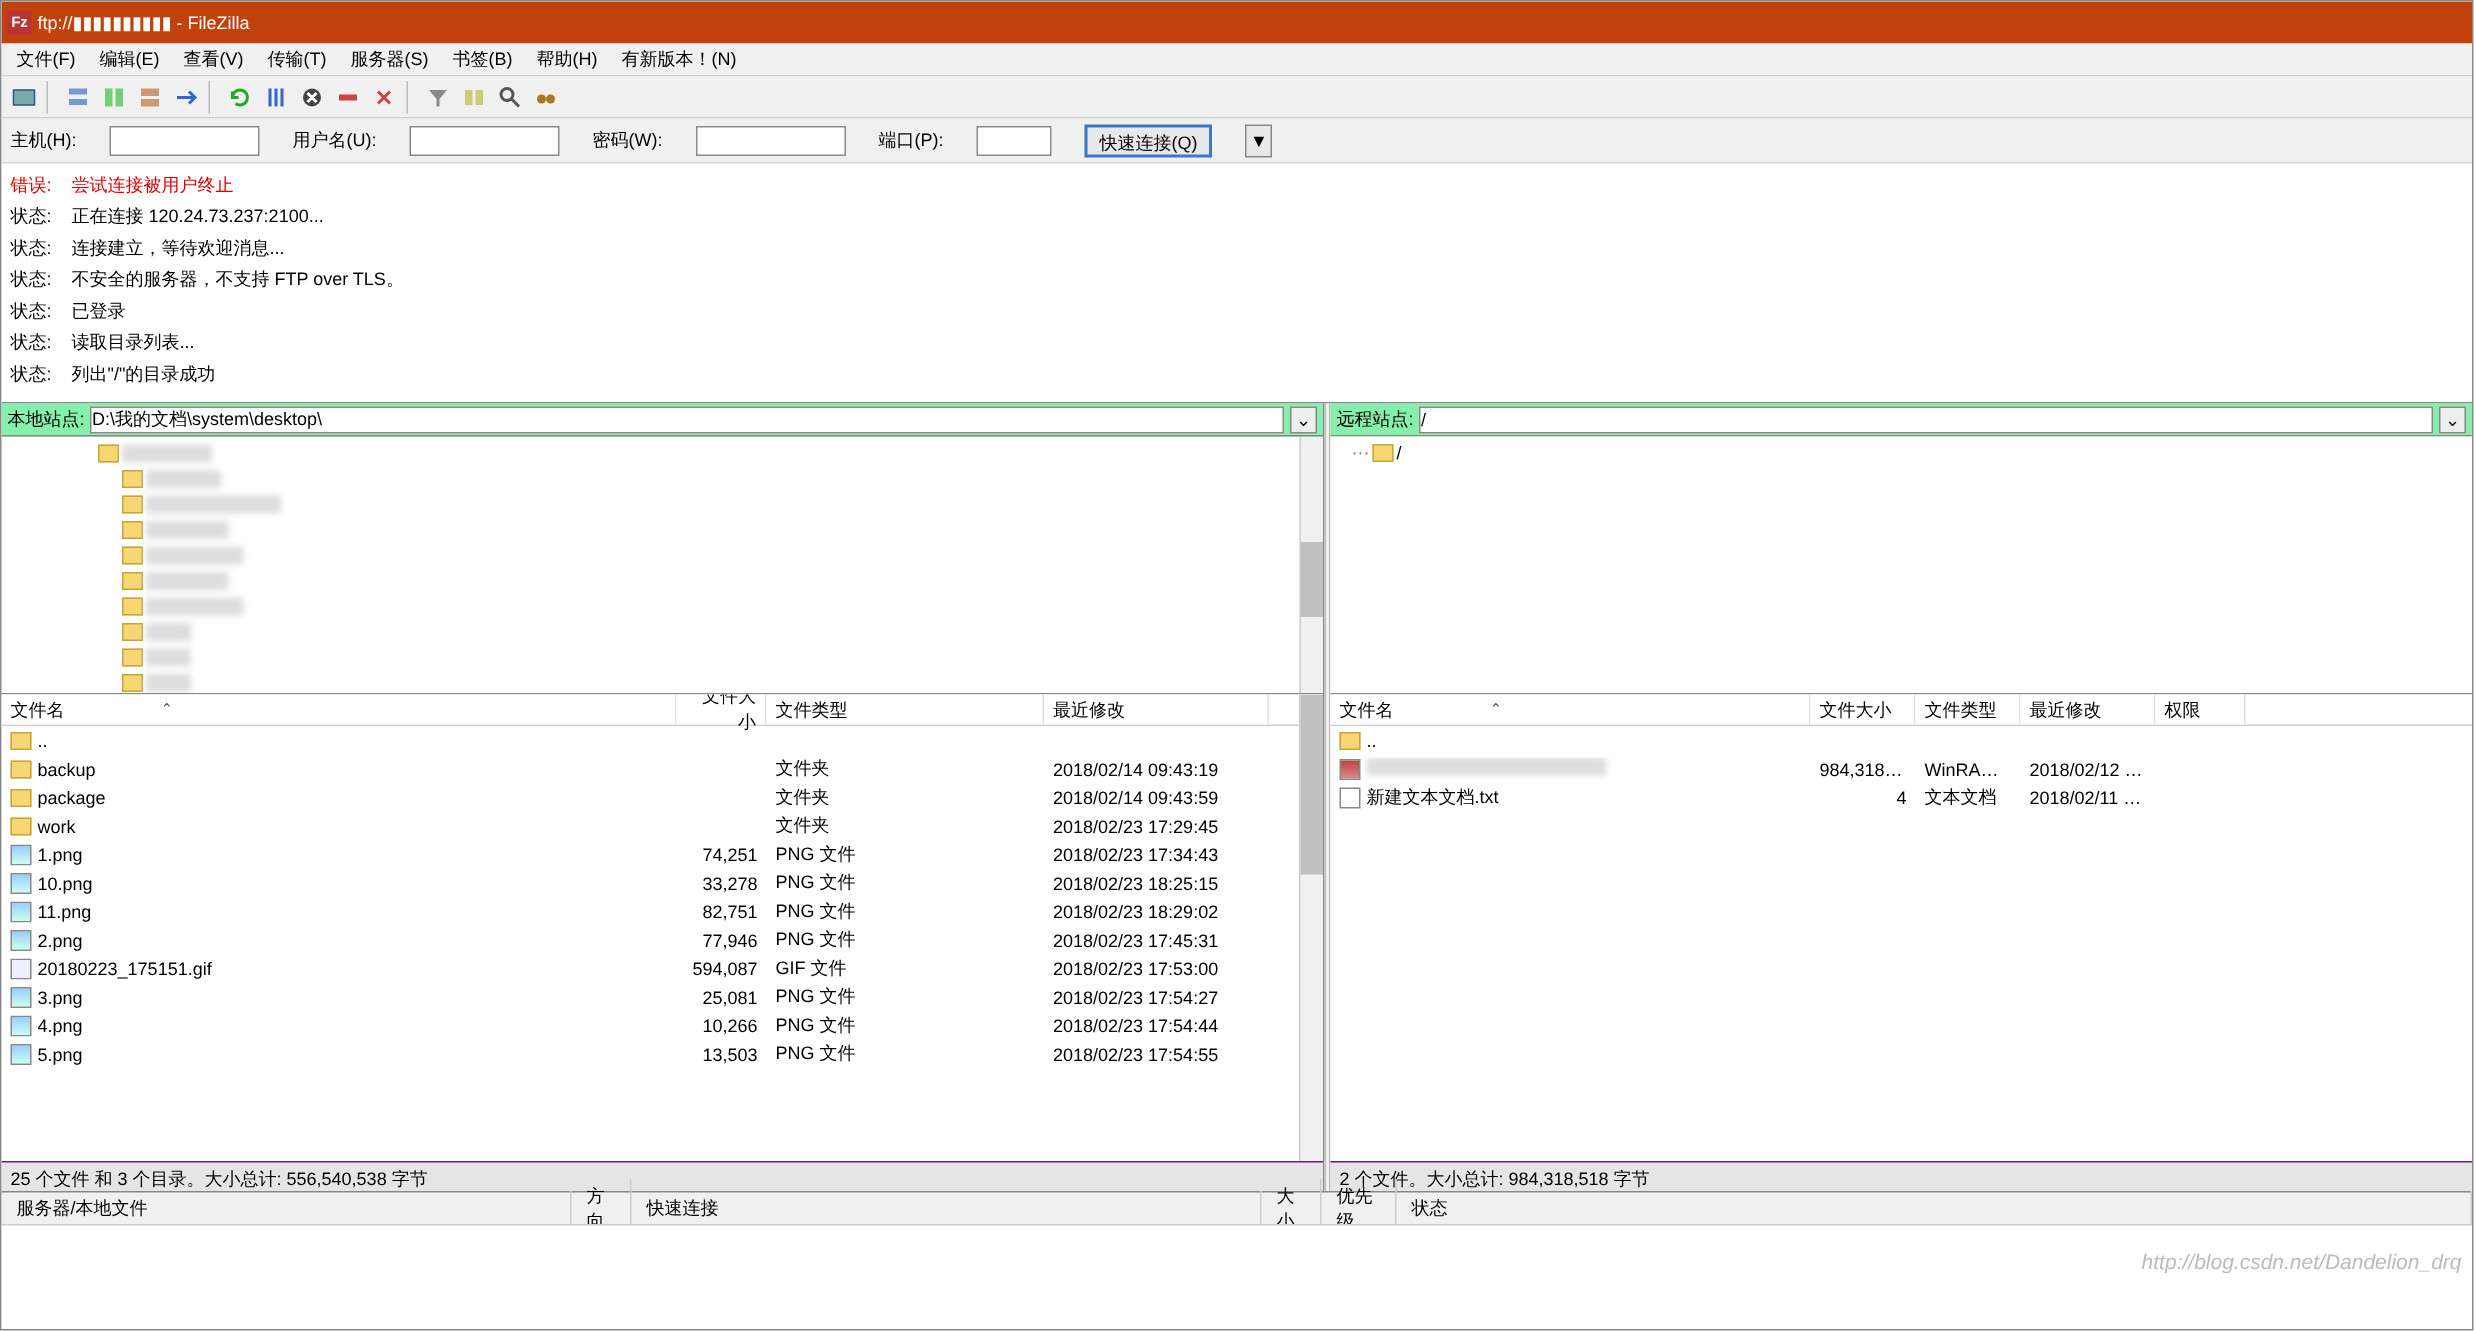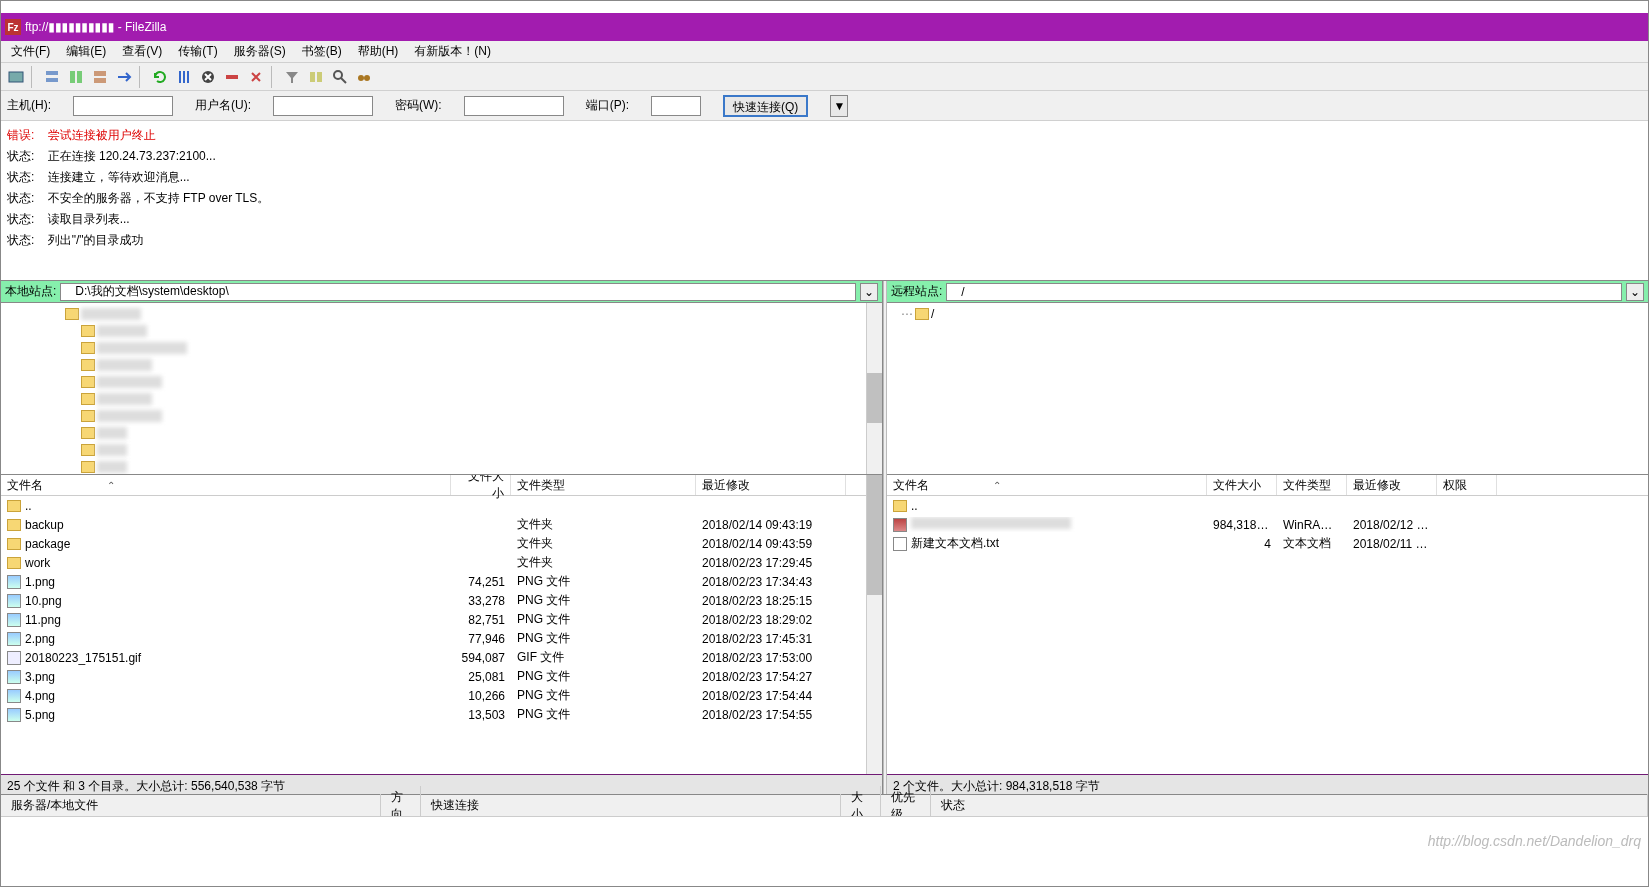--- a/index.html
+++ b/index.html
@@ -1,38 +1,38 @@
 <!DOCTYPE html>
 <html><head>
 <meta charset="utf-8">
 <style>
 * { margin:0; padding:0; box-sizing:border-box; font-family:"Microsoft YaHei","SimSun",Arial,sans-serif; font-size:12px; }
 body { background:#fff; width:1649px; height:887px; display:flex; flex-direction:column; border:1px solid #888; }
-.titlebar { background:#a21caf; color:#fff; height:22px; display:flex; align-items:center; padding:14px 4px; gap:4px;margin-top:12px; }
+.titlebar { background:#c2410c; color:#fff; height:22px; display:flex; align-items:center; padding:14px 4px; gap:4px; }
 .titlebar .logo { width:16px; height:16px; background:#b33; color:#fff; font-weight:bold; font-size:10px; display:flex; align-items:center; justify-content:center; }
 .menubar { background:#f0f0f0; height:22px; display:flex; align-items:center; padding:0 2px; border-bottom:1px solid #d0d0d0;}
 .menubar span { padding:2px 8px; cursor:default; }
 .toolbar { background:#f0f0f0; height:28px; display:flex; align-items:center; padding:2px 4px; gap:2px; border-bottom:1px solid #d0d0d0;}
 .tbtn { width:22px; height:22px; display:flex; align-items:center; justify-content:center; border:1px solid transparent; background:#f0f0f0; }
 .tsep { width:6px; height:22px; border-left:1px solid #bbb; margin:0 2px;}
 .quickbar { background:#f0f0f0; height:30px; display:flex; align-items:center; padding:4px 6px; gap:22px; border-bottom:1px solid #d0d0d0;}
 .quickbar label { white-space:nowrap; }
 .quickbar input { height:20px; border:1px solid #888; padding:1px 3px; background:#fff; }
 .quickbar .qbtn { height:22px; border:2px solid #3a78c9; background:#e8e8e8; padding:2px 8px; }
 .quickbar .drop { height:22px; width:18px; border:1px solid #888; background:#e8e8e8; display:flex; align-items:center; justify-content:center; }
 .logpane { flex:0 0 auto; background:#fff; border-bottom:1px solid #888; padding:4px 6px; line-height:21px; height:160px; overflow:auto; }
 .logpane .line { white-space:pre; }
 .err { color:#d00; }
 .lbl { display:inline-block; width:34px; }
 .split { display:flex; flex:1 1 auto; min-height:0; }
 .pane { display:flex; flex-direction:column; border-right:1px solid #888; min-width:0; }
 .leftpane { width:882px; }
 .rightpane { flex:1; border-right:none; }
 .pathrow { display:flex; align-items:center; background:#86efac; border-bottom:1px solid #888; padding:2px 4px; gap:4px; height:22px; }
-.pathrow input { flex:1; height:18px; border:1px solid #888; padding:1px 14px; background:#fff; }
+.pathrow input { flex:1; height:18px; border:1px solid #888; padding:1px 0; background:#fff; }
 .pathrow .dd { width:18px; height:18px; border:1px solid #888; display:flex; align-items:center;justify-content:center; background:#eee; }
 .tree { flex:0 0 172px; overflow:auto; background:#fff; border-bottom:1px solid #888; position:relative; padding:2px 4px; }
 .tree .node { display:flex; align-items:center; gap:2px; height:17px; padding-left:60px;}
 .folder-ico { width:14px; height:12px; background:#f7d774; border:1px solid #caa33a; display:inline-block; }
 .blur { filter:blur(2px); color:#888; background:#ddd; }
 .sbar { position:absolute; right:0; top:0; width:16px; height:100%; background:#f0f0f0; border-left:1px solid #ccc;}
 .sbar .thumb { background:#c0c0c0; width:100%; }
 .filelist { flex:1; overflow:auto; position:relative; background:#fff; }
 .fhdr { display:flex; background:#fff; border-bottom:1px solid #ccc; position:sticky; top:0; }
 .fhdr > div { border-right:1px solid #e0e0e0; padding:3px 6px; background:#fff;  display:flex; align-items:center; height:20px;}
@@ -177,20 +177,21 @@
   <input style="width: 50px;" value="">
   <button class="qbtn">快速连接(Q)</button>
   <div class="drop">▼</div>
 </div>
 
 <div class="logpane" id="logpane">
     <div class="line err"><span class="lbl">错误:</span>  尝试连接被用户终止</div>
     <div class="line "><span class="lbl">状态:</span>  正在连接 120.24.73.237:2100...</div>
     <div class="line "><span class="lbl">状态:</span>  连接建立，等待欢迎消息...</div>
     <div class="line "><span class="lbl">状态:</span>  不安全的服务器，不支持 FTP over TLS。</div>
+    <div class="line "><span class="lbl">状态:</span>  已登录</div>
     <div class="line "><span class="lbl">状态:</span>  读取目录列表...</div>
     <div class="line "><span class="lbl">状态:</span>  列出"/"的目录成功</div>
   </div>
 
 <div class="split">
 
   <div class="pane leftpane">
     <div class="pathrow">
       <span>本地站点:</span>
       <input value="D:\我的文档\system\desktop\" style="">

